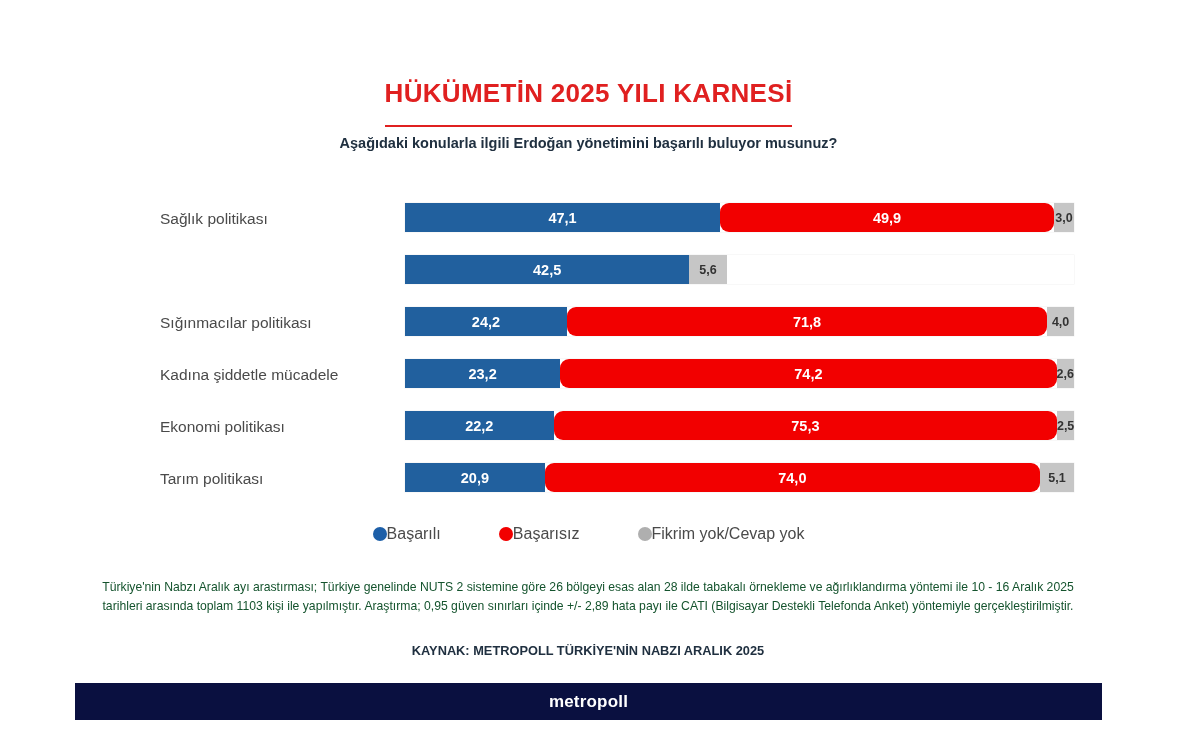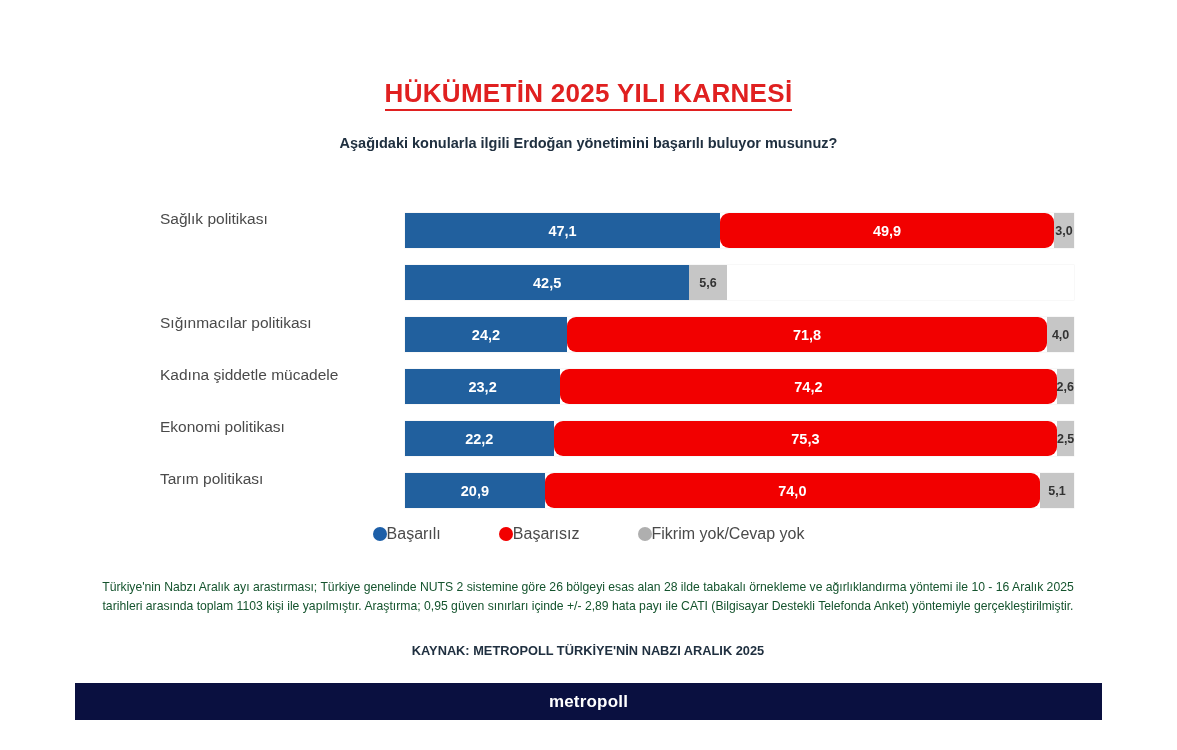--- a/index.html
+++ b/index.html
@@ -47,21 +47,21 @@
   .chart-title {
     text-align: center;
     margin-top: 38px;
     font-size: 26px;
     font-weight: bold;
     color: #e02020;
     letter-spacing: .3px;
   }
   .chart-title span {
     border-bottom: 2.5px solid #e02020;
-    padding-bottom: 1px;
+    padding-bottom: 17px;
   }
 
   .chart-subtitle {
     text-align: center;
     margin-top: 26px;
     font-size: 14.5px;
     font-weight: bold;
     color: #203040;
   }
 
@@ -81,23 +81,23 @@
     left: 160px;
     top: 10px;
     width: 240px;
     font-size: 15.5px;
     color: #4a4a4a;
     white-space: nowrap;
   }
   .bar-track {
     position: absolute;
     left: 405px;
-    top: 13px;
+    top: 3px;
     width: 669px;
-    height: 35px;
+    height: 29px;
     display: flex;
     box-shadow: 0 0 0 0.5px rgba(0,0,0,0.06);
   }
   .seg {
     height: 100%;
     display: flex;
     align-items: center;
     justify-content: center;
     font-size: 14.5px;
     font-weight: bold;

